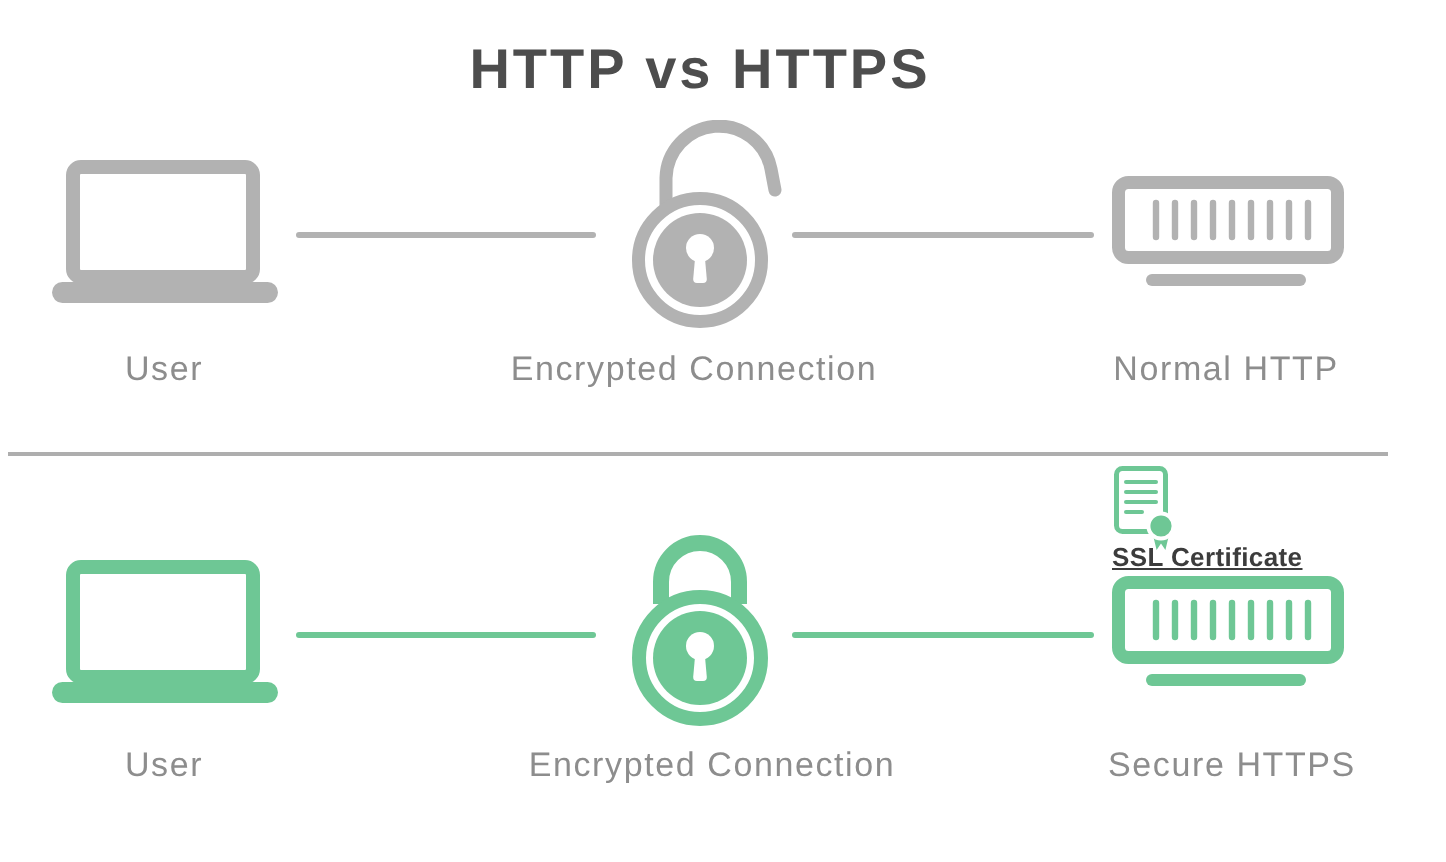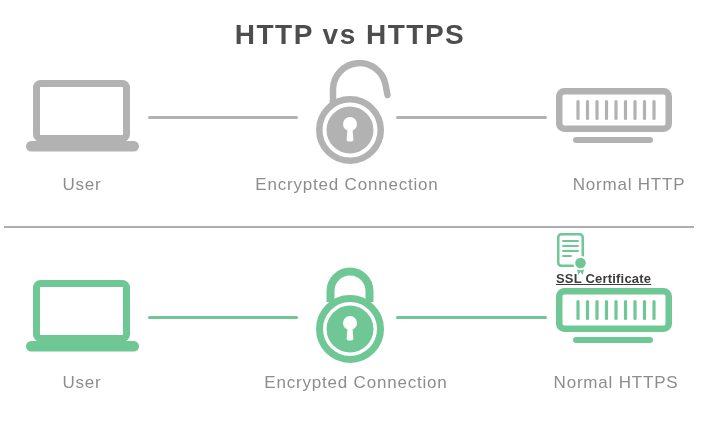--- a/index.html
+++ b/index.html
@@ -109,21 +109,21 @@
     </svg>
 
     <div class="conn-line gray" style="left:396px; top:116.2px; width:151px"></div>
 
     <svg class="icon gray" style="left:552px; top:84px" width="126" height="62" viewBox="0 0 126 62">
         <use href="#server"></use>
       </svg>
 
     <div class="label row1-label" style="left:82px">User</div>
     <div class="label row1-label" style="left:347px">Encrypted Connection</div>
-    <div class="label row1-label" style="left:629px">Normal HTTP</div>
+    <div class="label row1-label" style="left:613px">Normal HTTP</div>
   </div>
 
   <div class="divider"></div>
 
   <div>
     <svg class="icon green" style="left:26px; top:276px" width="113" height="77" viewBox="0 0 113 77">
         <use href="#laptop"></use>
       </svg>
 
     <div class="conn-line green" style="left:148px; top:316.2px; width:150px"></div>
@@ -151,16 +151,16 @@
     </svg>
 
     <div class="ssl-label">SSL Certificate</div>
 
     <svg class="icon green" style="left:552px; top:284px" width="126" height="62" viewBox="0 0 126 62">
         <use href="#server"></use>
       </svg>
 
     <div class="label row2-label" style="left:82px">User</div>
     <div class="label row2-label" style="left:356px">Encrypted Connection</div>
-    <div class="label row2-label" style="left:616px">Normal HTTPS</div>
+    <div class="label row2-label" style="left:616px">Secure HTTPS</div>
   </div>
 
 </div>
 
 </body></html>

